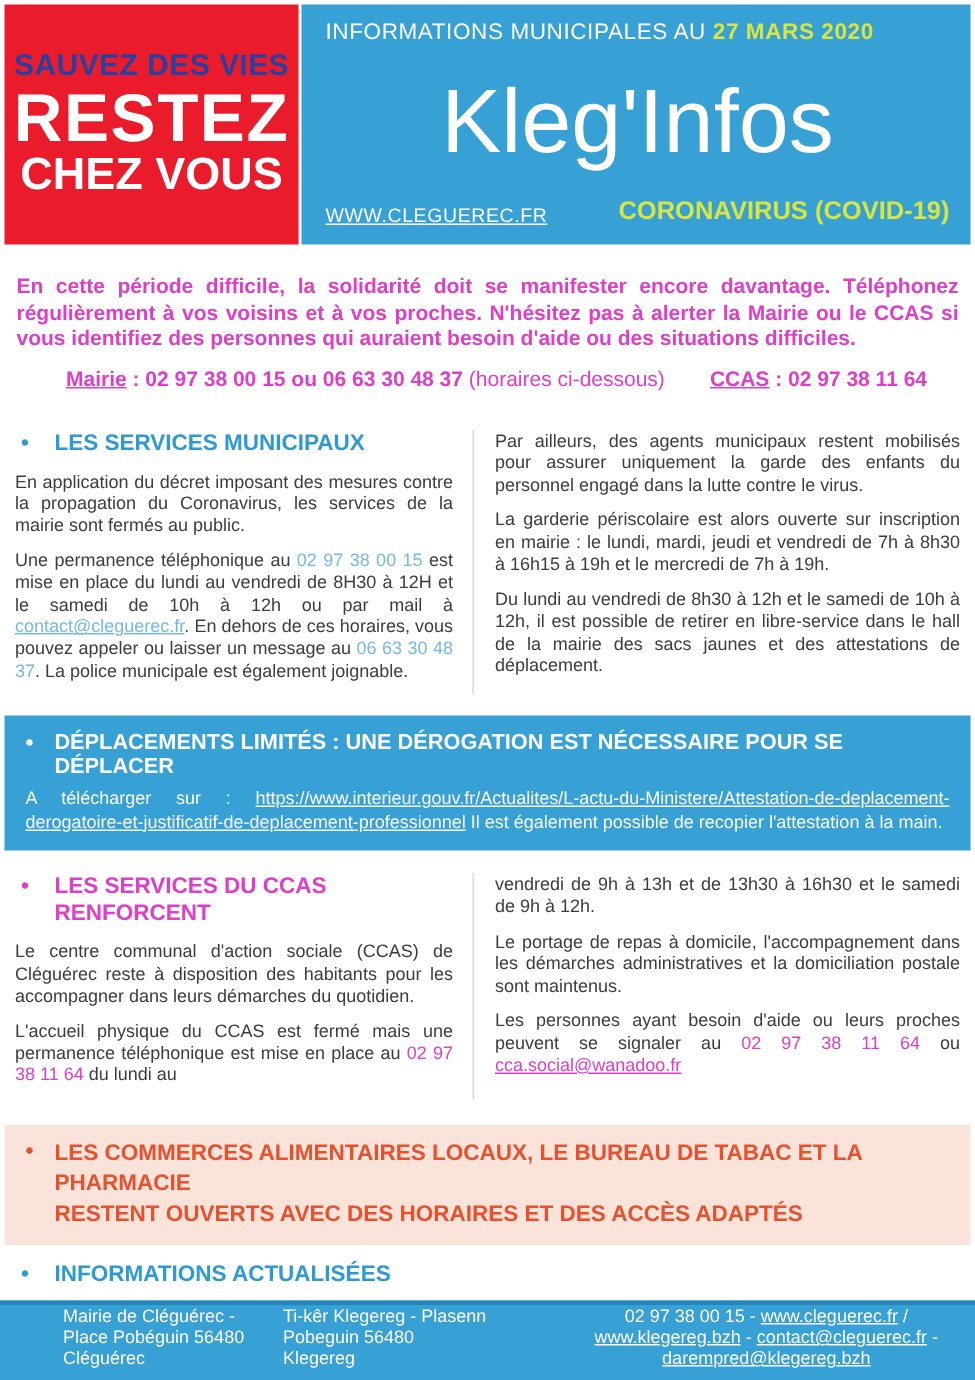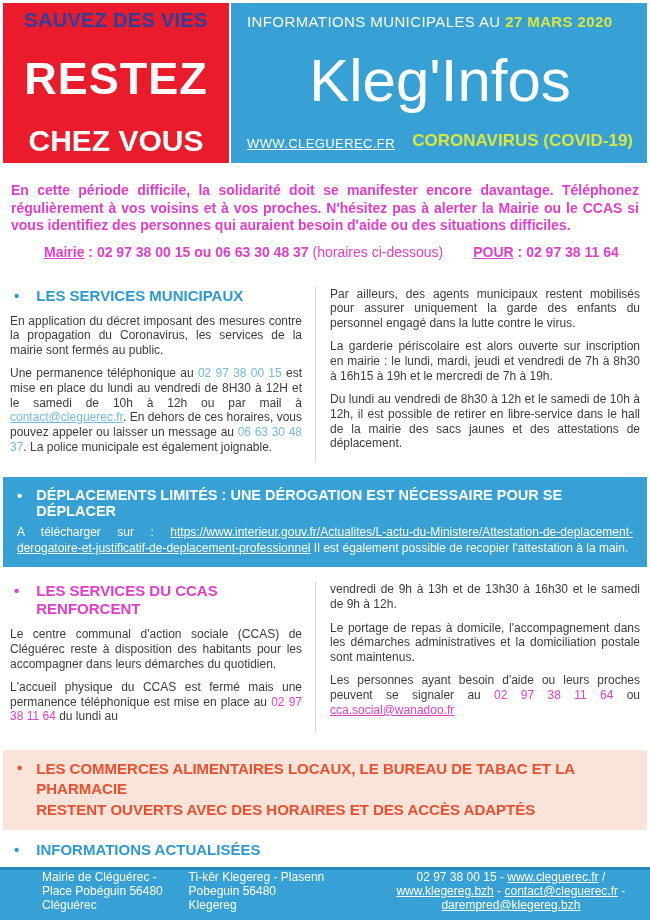--- a/index.html
+++ b/index.html
@@ -6,21 +6,21 @@
     --red:#EA1C2C; --blue:#37A0D5; --navy:#2B3F9E; --yellow:#D9E63F;
     --magenta:#E03EC8; --hblue:#2E9AD3; --litblue:#74B9E6; --lnkblue:#4FA6DC;
     --body:#3C3C3C; --salmon:#FAE3D8; --orange:#E85130; --footer-line:#2487BB;
   }
   html,body{margin:0;padding:0;background:#fff;}
   body{width:650px;height:920px;font-family:"Liberation Sans",sans-serif;}
   .page{position:relative;width:650px;height:920px;overflow:hidden;background:#fff;}
 
   
   .header{display:flex;margin:3px 3px 0 3px;height:160px;gap:2px;}
-  .stay{width:226px;background:var(--red);display:flex;flex-direction:column;justify-content:center;align-items:center;text-align:center;gap:24px;}
+  .stay{width:196px;background:var(--red);display:flex;flex-direction:column;justify-content:center;align-items:center;text-align:center;}
   .stay-l1{color:var(--navy);font-weight:800;font-size:20px;letter-spacing:.3px;}
   .stay-l2{color:#fff;font-weight:800;font-size:45px;line-height:1.0;letter-spacing:1px;}
   .stay-l3{color:#fff;font-weight:800;font-size:30px;line-height:1.05;}
   .masthead{flex:1;background:var(--blue);color:#fff;padding:10px 14px 12px 16px;display:flex;flex-direction:column;}
   .kicker{font-size:15px;letter-spacing:.4px;}
   .kicker-date{color:var(--yellow);font-weight:700;text-align:right;}
   .nl-title{font-size:60px;line-height:1.0;flex:1;display:flex;align-items:center;justify-content:center;font-weight:500;}
   .mast-bottom{display:flex;justify-content:space-between;align-items:flex-end;}
   .site{font-size:13px;text-decoration:underline;letter-spacing:.4px;cursor:pointer;}
   .covid-badge{color:var(--yellow);font-weight:700;font-size:17px;}
@@ -88,21 +88,21 @@
       <div class="nl-title">Kleg'Infos</div>
       <div class="mast-bottom">
         <span class="site">WWW.CLEGUEREC.FR</span>
         <span class="covid-badge">CORONAVIRUS (COVID-19)</span>
       </div>
     </div>
   </header>
 
   <p class="solidarity">En cette période difficile, la solidarité doit se manifester encore davantage. Téléphonez régulièrement à vos voisins et à vos proches. N'hésitez pas à alerter la Mairie ou le CCAS si vous identifiez des personnes qui auraient besoin d'aide ou des situations difficiles.</p>
   <div class="phone-line">
-    <span class="u">Mairie</span><span> : 02 97 38 00 15 ou 06 63 30 48 37 </span><span class="note">(horaires ci-dessous)</span><span class="hgap"></span><span class="u">POUR</span><span> : 02 97 38 11 64</span>
+    <span class="u">Mairie</span><span> : 02 97 38 00 15 ou 06 63 30 48 37 </span><span class="note">(horaires ci-dessous)</span><span class="hgap"></span><span class="u">CCAS</span><span> : 02 97 38 11 64</span>
   </div>
 
   <section class="cols services">
     <div class="col-left">
       <h2 class="sec-head blue-h">
         <span class="bullet">•</span>
         <span>LES SERVICES MUNICIPAUX</span>
       </h2>
       <p class="body">En application du décret imposant des mesures contre la propagation du Coronavirus, les services de la mairie sont fermés au public.</p>
       <p class="body"><span>Une permanence téléphonique au </span><span class="tel-blue">02 97 38 00 15</span><span> est mise en place du lundi au vendredi de 8H30 à 12H et le samedi de 10h à 12h ou par mail à </span><span class="tel-blue u">contact@cleguerec.fr</span><span>.  En dehors de ces horaires, vous pouvez appeler ou laisser un message au </span><span class="tel-blue">06 63 30 48 37</span><span>. La police municipale est également joignable.</span></p>

